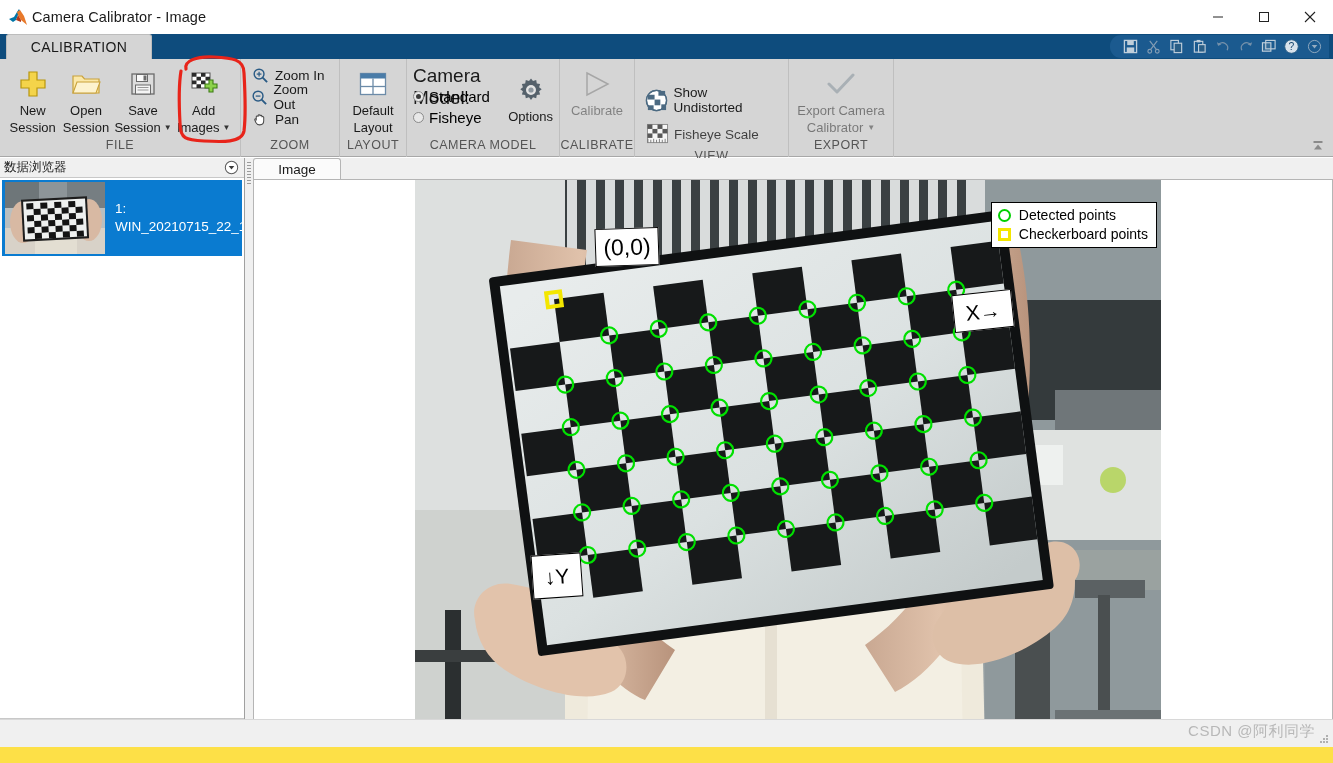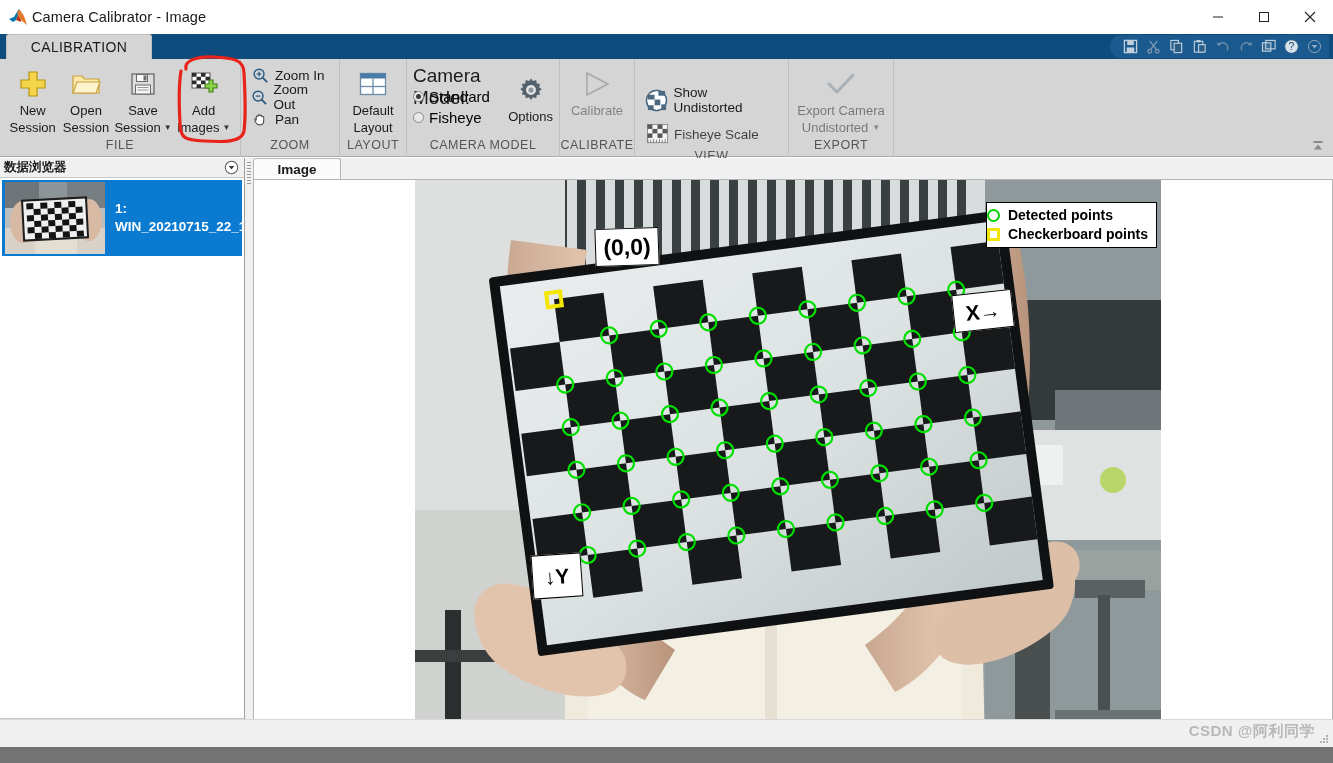--- a/index.html
+++ b/index.html
@@ -90,21 +90,21 @@
     display: flex; align-items: center; justify-content: center;
   }
   .radio.on::after { content:''; width: 5px; height: 5px; border-radius:50%; background:#3a3a3a; }
 
   .ribbon-collapse {
     position: absolute; right: 4px; bottom: 1px; width: 22px; height: 18px;
     display:flex; align-items:center; justify-content:center;
   }
 
   
-  .main { position: absolute; left: 0; top: 158px; right: 0; bottom: 0; background: #737373; font-weight: bold; }
+  .main { position: absolute; left: 0; top: 158px; right: 0; bottom: 0; background: #fde047; }
 
   
   .browser {
     position: absolute; left: 0; top: 0; width: 245px; bottom: 28px;
     background: #fff; border-right: 1px solid #a0a0a0;
     display: flex; flex-direction: column;
   }
   .browser-header {
     height: 20px; background: #f0f0f0; border-bottom: 1px solid #c8c8c8;
     display: flex; align-items: center; padding: 0 4px;
@@ -150,21 +150,21 @@
     position: absolute; left: 0; top: 21px; right: 0; bottom: 0;
     background: #ffffff; border: 1px solid #b5b5b5; border-top: 1px solid #b5b5b5;
     overflow: hidden;
   }
 
   
   .photo { position:absolute; left: 161px; top: 0; width: 746px; height: 574px; overflow: hidden; background:#2b2b2b; }
 
   .legend {
     position:absolute; right: 4px; top: 22px;
-    background:#fff; border:1px solid #000; padding: 3px 8px 3px 0;
+    background:#fff; border:1px solid #000; padding: 3px 8px 3px 6px;
     font-size: 14px; line-height: 19px; color:#000; z-index: 20;
   }
   .legend-row { display:flex; align-items:center; gap: 8px; white-space: nowrap; }
   .lg-circle { width:13px; height:13px; border-radius:50%; border:2px solid #00d000; }
   .lg-square { width:13px; height:13px; border:3px solid #f3e600; background:#fff; }
 
   .annot {
     position:absolute; background:#fff; border:1px solid #000;
     font-size: 23px; color:#000; z-index: 18; display:flex;
     align-items:center; justify-content:center; line-height:1;
@@ -505,21 +505,21 @@
   <div class="rgroup" style="width:105px">
     <div class="rgroup-items" style="justify-content:center">
       <div class="big-btn" style="width:100px;opacity:0.5">
         <span class="bicon">
           <svg width="32" height="28" viewBox="0 0 32 28">
               <path d="M4 14 L12 22 L28 5" fill="none" stroke="#7e8c96" stroke-width="3" stroke-linecap="round" stroke-linejoin="round"></path>
             </svg>
         </span>
         <span class="blabel">Export Camera</span>
         <span class="blabel" style="display:flex;align-items:center;gap:4px">
-          <span>Undistorted</span>
+          <span>Calibrator</span>
           <span style="font-size:8px;color:#333">▼</span>
         </span>
       </div>
     </div>
     <div class="rgroup-label">EXPORT</div>
   </div>
 
   <div class="rgroup" style="flex:1"></div>
 
   <div class="ribbon-collapse">

